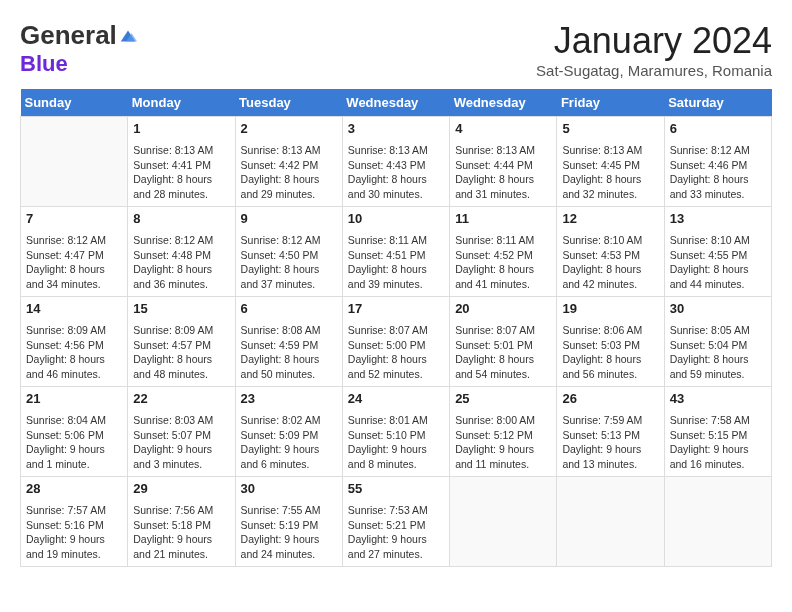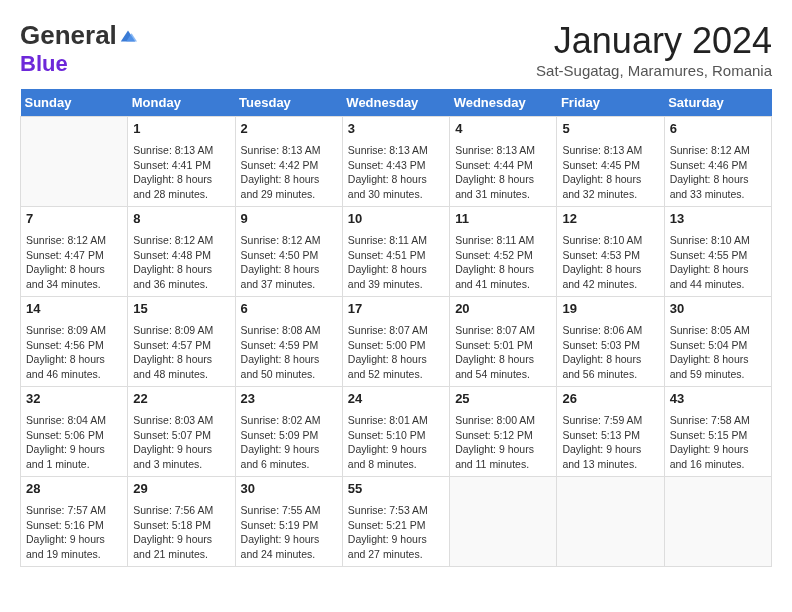--- a/index.html
+++ b/index.html
@@ -207,21 +207,21 @@
           <span class="day-num">19</span>
           <div class="day-info">Sunrise: 8:06 AM<br>Sunset: 5:03 PM<br>Daylight: 8 hours and 56 minutes.</div>
         </td>
         <td>
           <span class="day-num">30</span>
           <div class="day-info">Sunrise: 8:05 AM<br>Sunset: 5:04 PM<br>Daylight: 8 hours and 59 minutes.</div>
         </td>
       </tr>
       <tr>
         <td>
-          <span class="day-num">32</span>
+          <span class="day-num">21</span>
           <div class="day-info">Sunrise: 8:04 AM<br>Sunset: 5:06 PM<br>Daylight: 9 hours and 1 minute.</div>
         </td>
         <td>
           <span class="day-num">22</span>
           <div class="day-info">Sunrise: 8:03 AM<br>Sunset: 5:07 PM<br>Daylight: 9 hours and 3 minutes.</div>
         </td>
         <td>
           <span class="day-num">23</span>
           <div class="day-info">Sunrise: 8:02 AM<br>Sunset: 5:09 PM<br>Daylight: 9 hours and 6 minutes.</div>
         </td>

